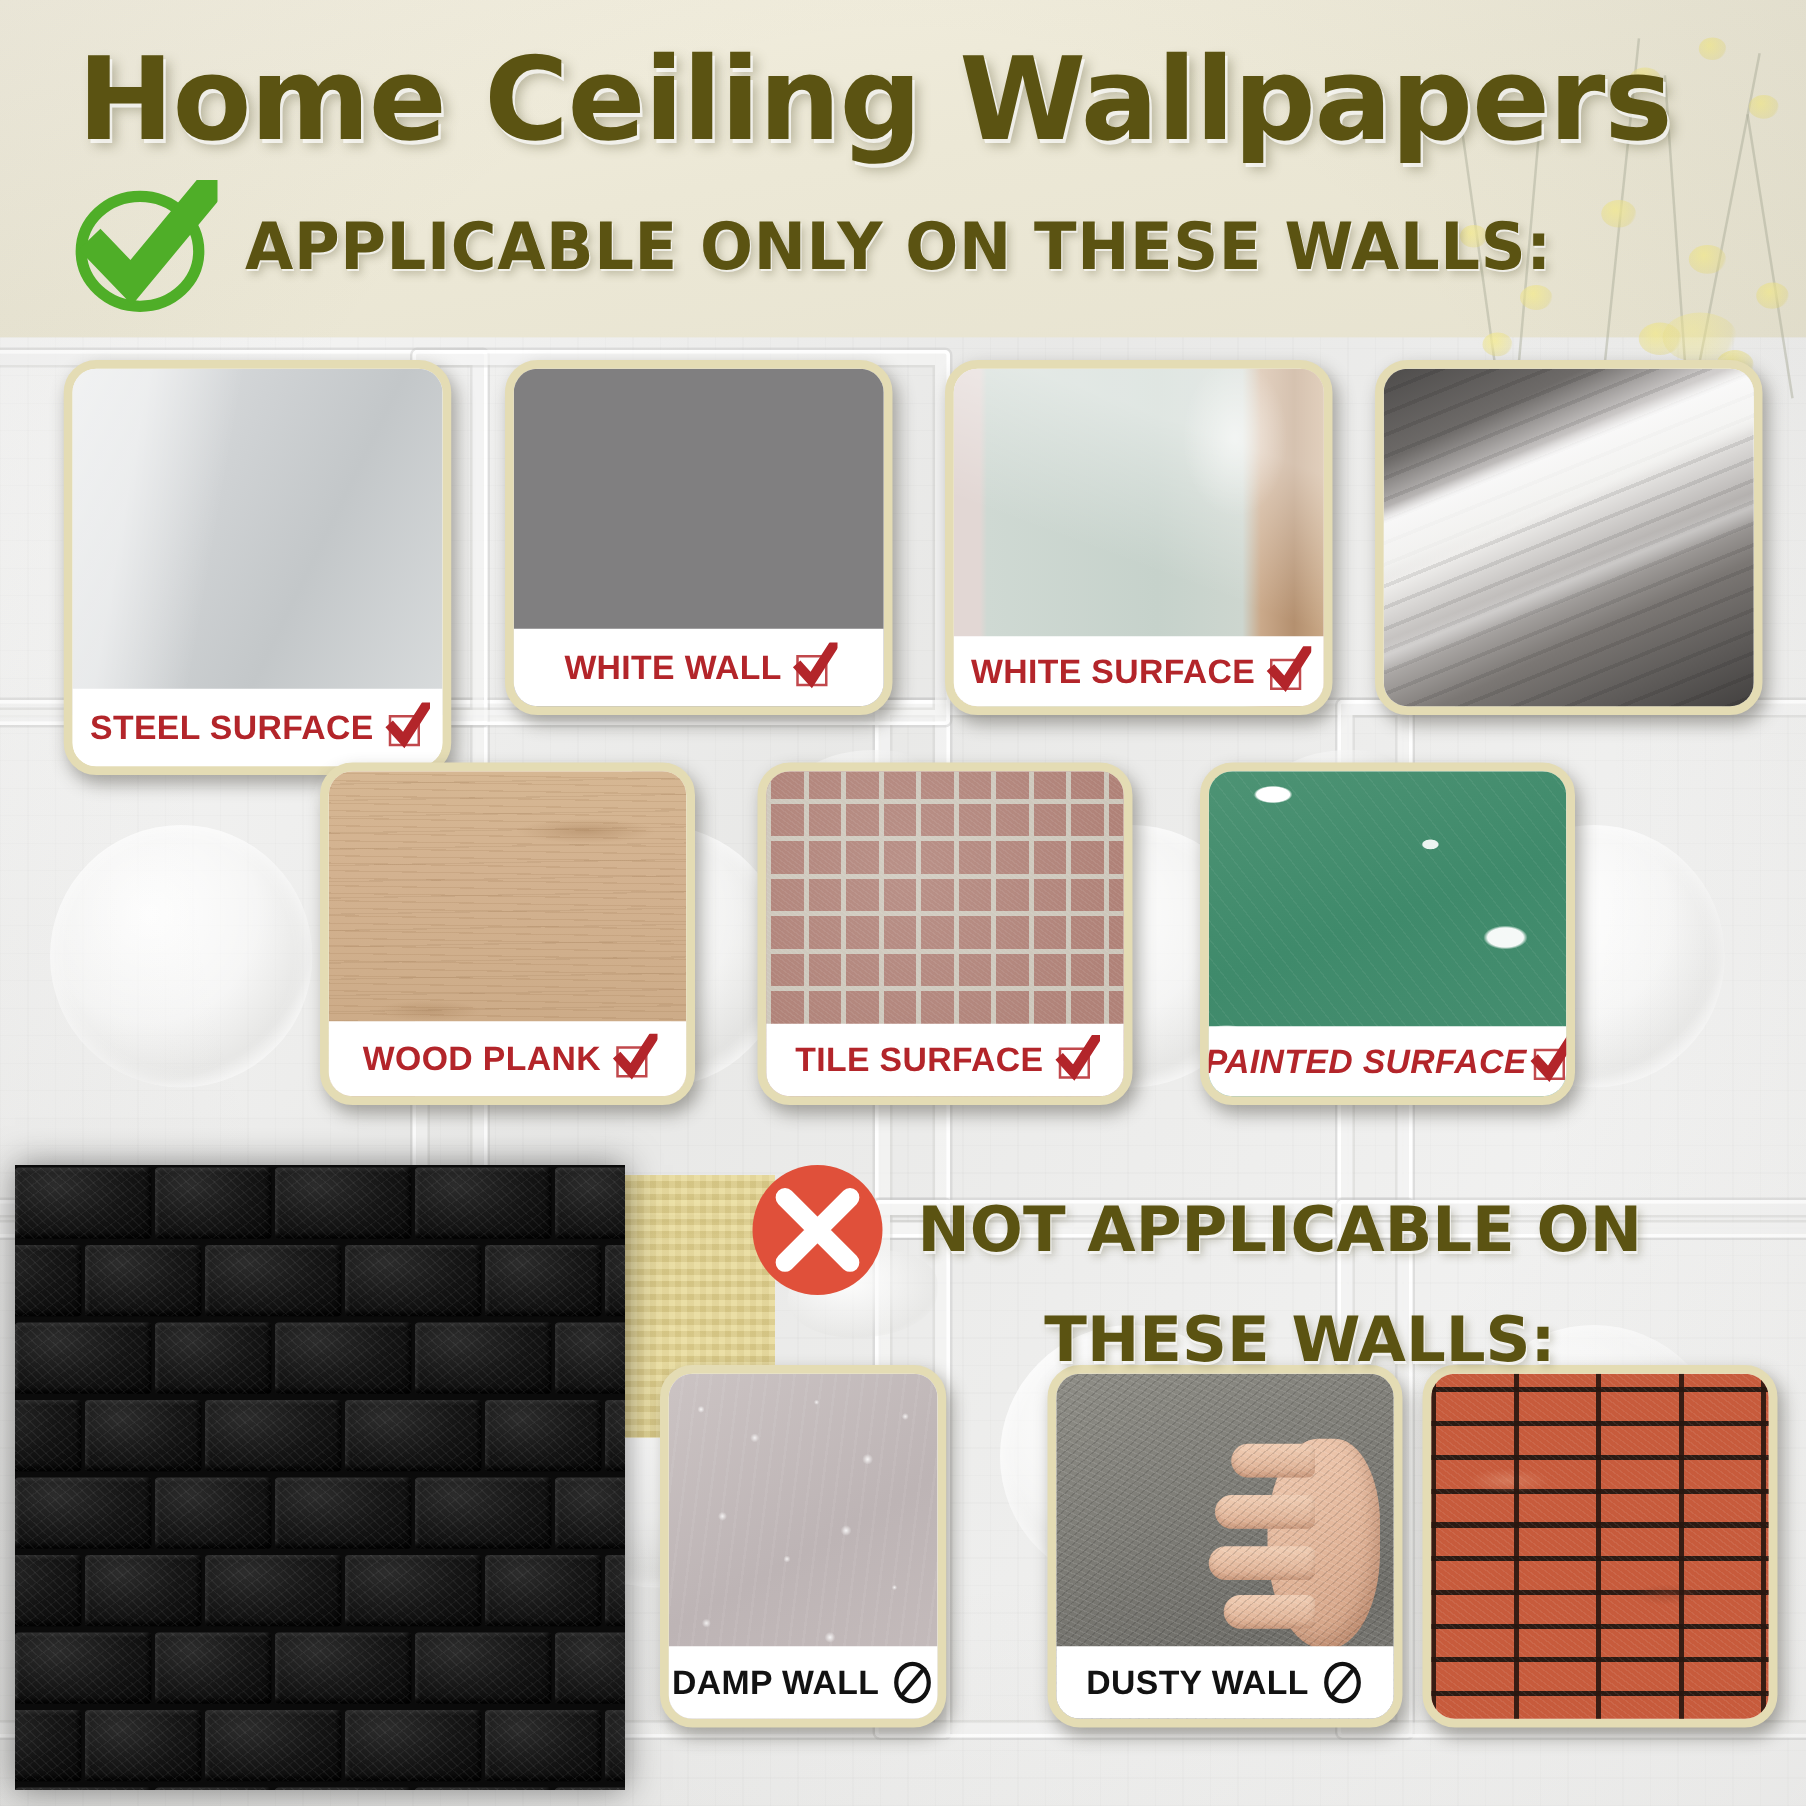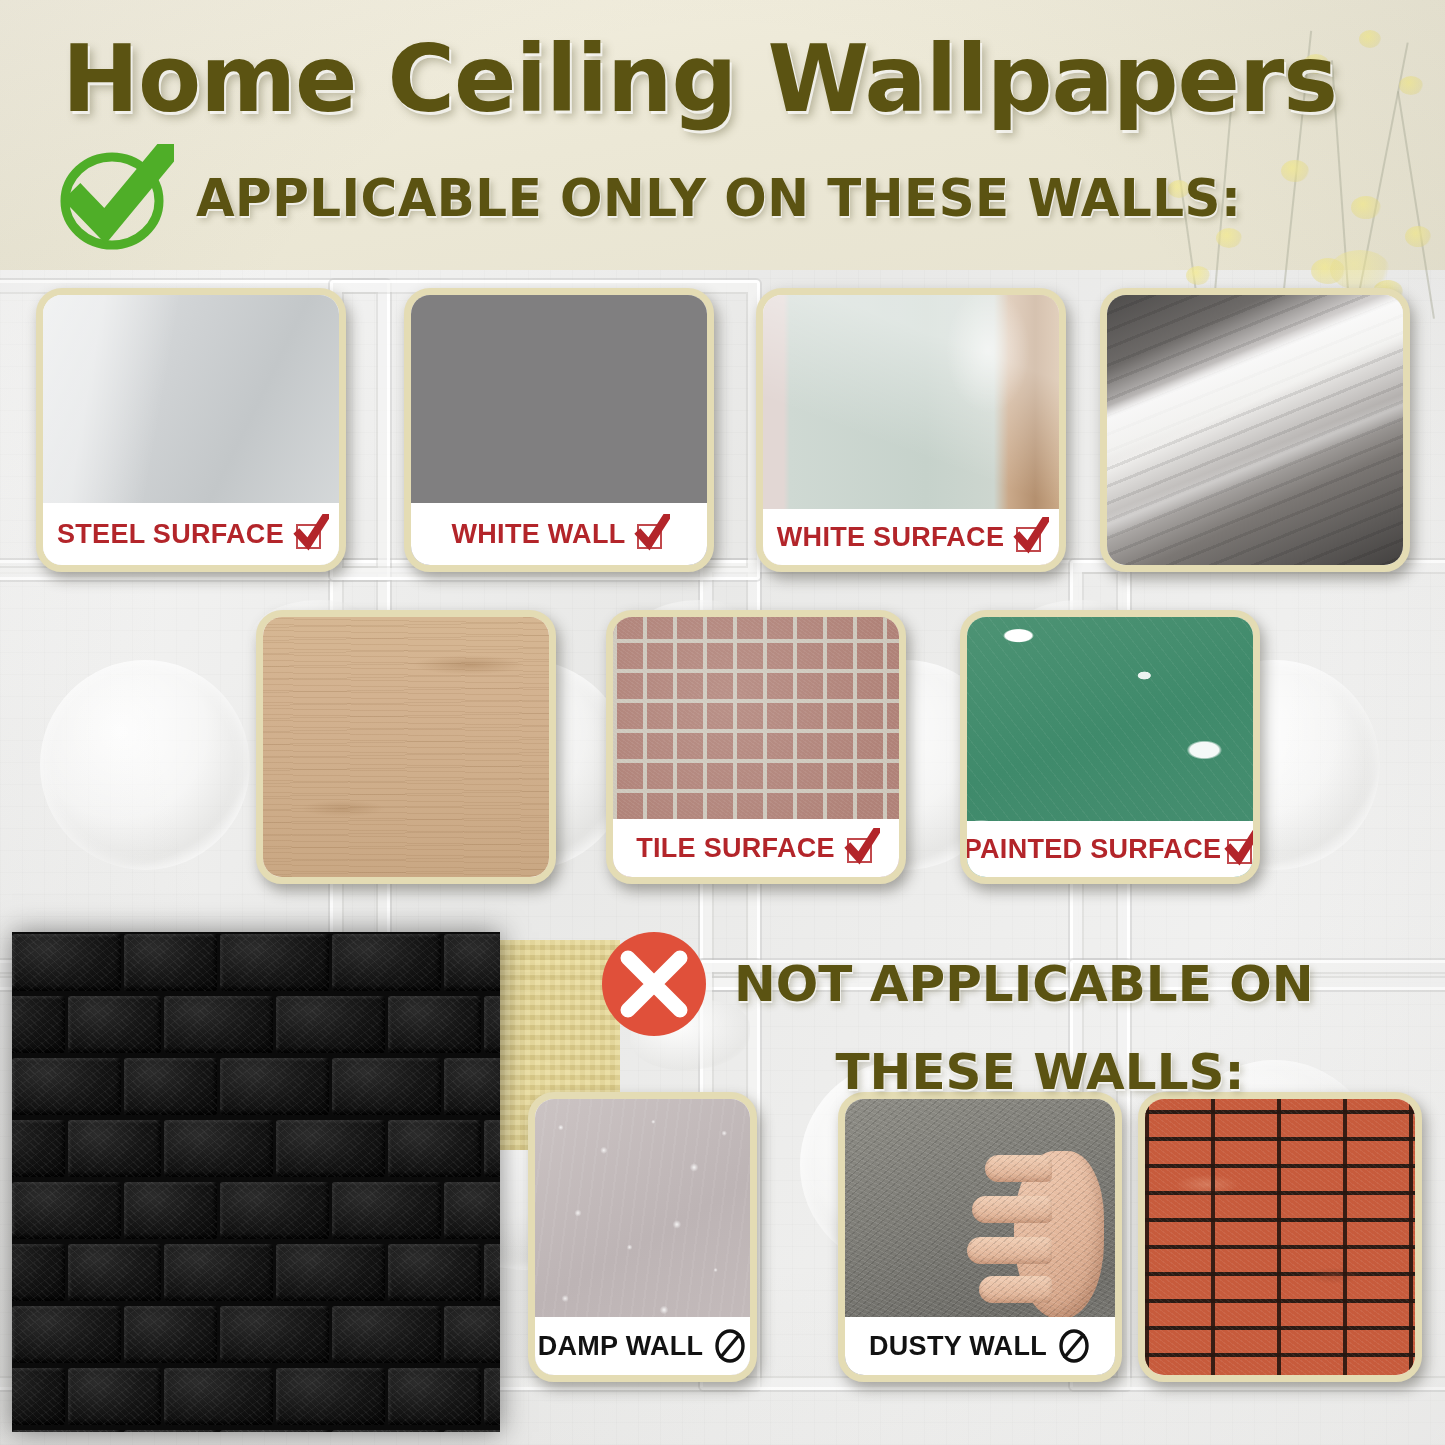--- a/index.html
+++ b/index.html
@@ -354,21 +354,21 @@
     <span class="check-badge">
       <svg viewBox="0 0 118 108" width="118" height="108">
         <ellipse cx="56" cy="57" rx="47" ry="44" fill="none" stroke="#4fae28" stroke-width="9"></ellipse>
         <path d="M24 56 L49 82 L112 6" fill="none" stroke="#4fae28" stroke-width="24" stroke-linecap="square" stroke-linejoin="miter"></path>
       </svg>
     </span>
     <span class="subhead">APPLICABLE ONLY ON THESE WALLS:</span>
   </div>
 </div>
 
-<div class="card yes" style="left:36px;  top:288px; width:310px; height:284px;">
+<div class="card yes" style="left:51px;  top:288px; width:310px; height:332px;">
   <div class="swatch sw-steel" style="height:277px;"></div>
   <div class="caption" style="height:62px;">
     <span class="cap-text">STEEL SURFACE</span>
     <span class="tickbox">
       <div class="bx"></div>
       <svg width="36" height="38" viewBox="0 0 36 38">
           <path d="M6 20 L15 30 L33 2" fill="none" stroke="#b3252a" stroke-width="8" stroke-linecap="square"></path>
         </svg>
     </span>
   </div>
@@ -401,38 +401,47 @@
     </span>
   </div>
 </div>
 
 <div class="card yes" style="left:1100px;top:288px; width:310px; height:284px;">
   <div class="swatch sw-plastic" style="height:277px;"></div>
 </div>
 
 <div class="card yes" style="left:256px; top:610px; width:300px; height:274px;">
   <div class="swatch sw-wood" style="height:266px;"></div>
+  <div class="caption" style="height:60px;">
+    <span class="cap-text">WOOD PLANK</span>
+    <span class="tickbox">
+      <div class="bx"></div>
+      <svg width="36" height="38" viewBox="0 0 36 38">
+          <path d="M6 20 L15 30 L33 2" fill="none" stroke="#b3252a" stroke-width="8" stroke-linecap="square"></path>
+        </svg>
+    </span>
+  </div>
 </div>
 
 <div class="card yes" style="left:606px; top:610px; width:300px; height:274px;padding-left:28px;">
   <div class="swatch sw-tile" style="height:266px;"></div>
   <div class="caption" style="height:58px;">
     <span class="cap-text">TILE SURFACE</span>
     <span class="tickbox">
       <div class="bx"></div>
       <svg width="36" height="38" viewBox="0 0 36 38">
           <path d="M6 20 L15 30 L33 2" fill="none" stroke="#b3252a" stroke-width="8" stroke-linecap="square"></path>
         </svg>
     </span>
   </div>
 </div>
 
 <div class="card yes" style="left:960px; top:610px; width:300px; height:274px;">
   <div class="swatch sw-paint" style="height:266px;"></div>
-  <div class="caption" style="height:56px;padding:0 6px;gap:4px;">
+  <div class="caption" style="height:56px;padding:0 6px;gap:4px;font-style:italic;">
     <span class="cap-text">PAINTED SURFACE</span>
     <span class="tickbox">
       <div class="bx"></div>
       <svg width="36" height="38" viewBox="0 0 36 38">
           <path d="M6 20 L15 30 L33 2" fill="none" stroke="#b3252a" stroke-width="8" stroke-linecap="square"></path>
         </svg>
     </span>
   </div>
 </div>
 

